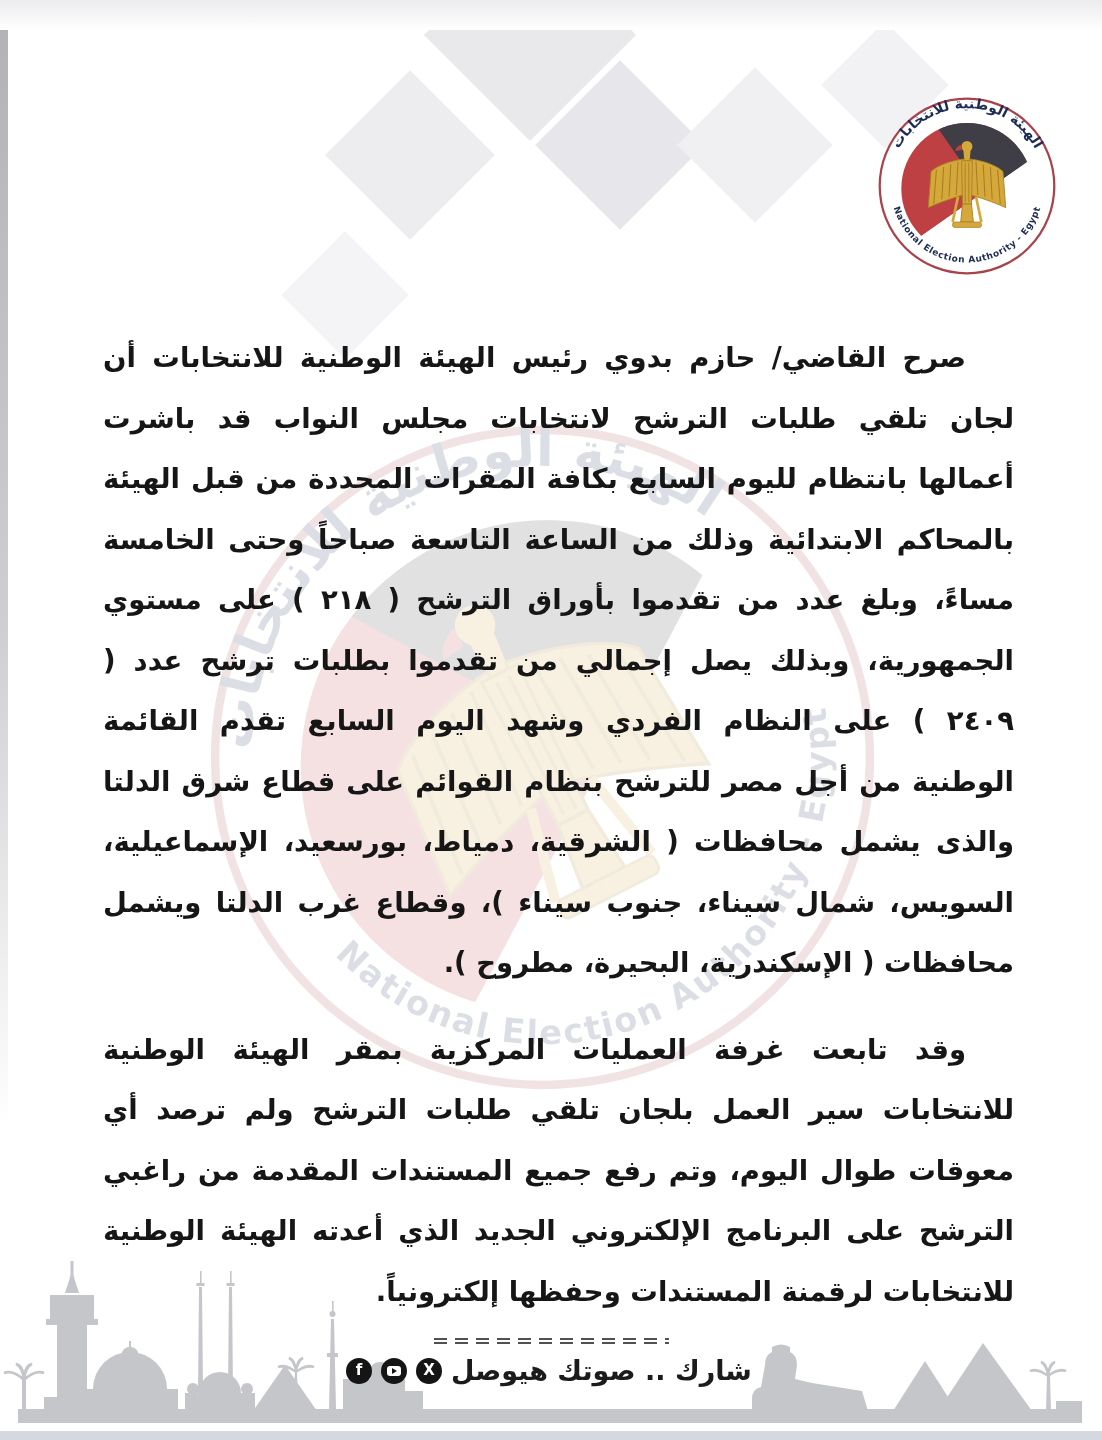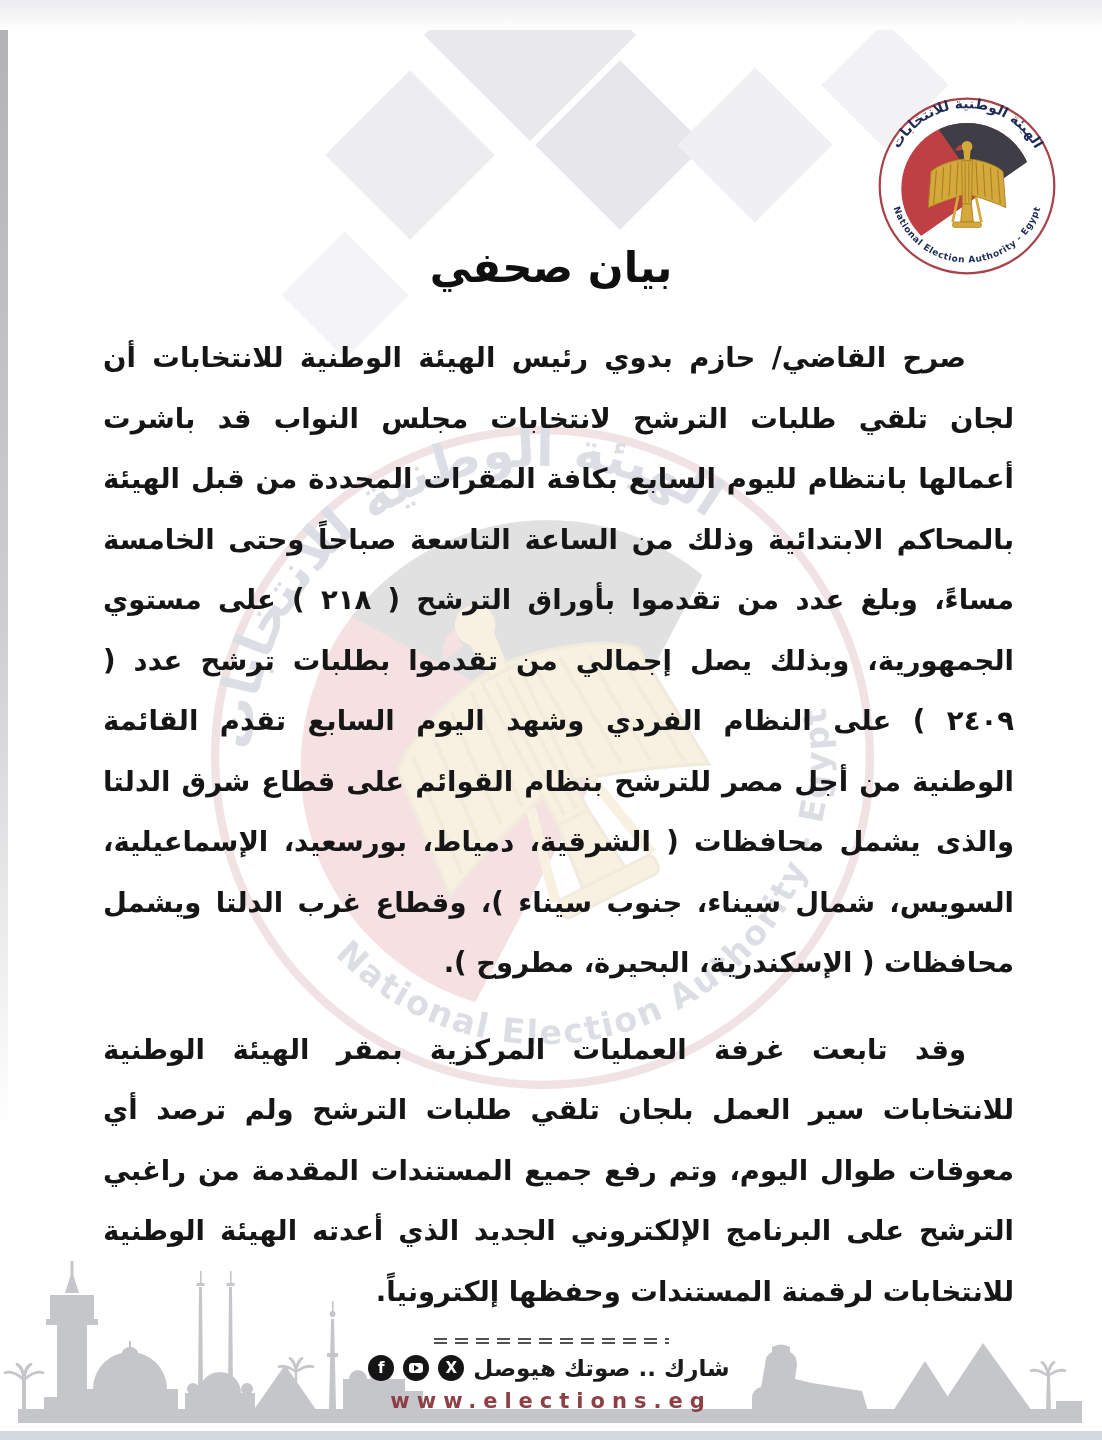--- a/index.html
+++ b/index.html
@@ -50,21 +50,21 @@
       repeating-linear-gradient(90deg,#515151 0 13px,transparent 13px 21px) top/100% 2px no-repeat,
       repeating-linear-gradient(90deg,#515151 0 13px,transparent 13px 21px) bottom/100% 2px no-repeat;}
   .social-row{display:flex;align-items:center;justify-content:center;gap:9px;}
   .sicon{width:26px;height:26px;border-radius:50%;background:#151515;color:#ffffff;
     display:flex;align-items:center;justify-content:center;
     font-weight:bold;font-size:15px;line-height:1;}
   .yt-rect{width:14px;height:10px;background:#ffffff;border-radius:3px;
     display:flex;align-items:center;justify-content:center;}
   .yt-tri{width:0;height:0;border-left:5px solid #151515;
     border-top:3.5px solid transparent;border-bottom:3.5px solid transparent;}
-  .slogan{font-size:23px;font-weight:bold;color:#1b1b1b;direction:rtl;margin-right:4px;}
+  .slogan{font-size:27px;font-weight:bold;color:#1b1b1b;direction:rtl;margin-right:4px;}
   .website{margin-top:8px;font-size:21px;font-weight:bold;letter-spacing:7px;
     color:#8e4046;}
 </style>
 </head>
 <body>
 
 <div class="page">
 
   <div class="diamond d1"></div>
   <div class="diamond d2"></div>
@@ -137,21 +137,20 @@
         <path d="M90,112 L84,140 M110,112 L116,140" stroke="#d5a83c" stroke-width="3"></path>
         <rect x="84" y="140" width="32" height="6" rx="2" fill="#d5a83c" stroke="#a97f22" stroke-width="0.8"></rect>
       </g>
       <path id="lg-arcT" d="M 16 118 A 86 86 0 1 1 184 118" fill="none"></path>
       <path id="lg-arcB" d="M 15 100 A 85 85 0 0 0 185 100" fill="none"></path>
       <text class="arcAr"><textPath href="#lg-arcT" startOffset="50%" text-anchor="middle">الهيئة الوطنية للانتخابات</textPath></text>
       <text class="arcEn"><textPath href="#lg-arcB" startOffset="50%" text-anchor="middle">National Election Authority - Egypt</textPath></text>
     </svg>
   </div>
 
-  <div class="title">بيان صحفي</div>
 
   <div class="body-text">
     <p>صرح القاضي/ حازم بدوي رئيس الهيئة الوطنية للانتخابات أن لجان تلقي طلبات الترشح لانتخابات مجلس النواب قد باشرت أعمالها بانتظام لليوم السابع بكافة المقرات المحددة من قبل الهيئة بالمحاكم الابتدائية وذلك من الساعة التاسعة صباحاً وحتى الخامسة مساءً، وبلغ عدد من تقدموا بأوراق الترشح ( ٢١٨ ) على مستوي الجمهورية، وبذلك يصل إجمالي من تقدموا بطلبات ترشح عدد ( ٢٤٠٩ ) على النظام الفردي وشهد اليوم السابع تقدم القائمة الوطنية من أجل مصر للترشح بنظام القوائم على قطاع شرق الدلتا والذى يشمل محافظات ( الشرقية، دمياط، بورسعيد، الإسماعيلية، السويس، شمال سيناء، جنوب سيناء )، وقطاع غرب الدلتا ويشمل محافظات ( الإسكندرية، البحيرة، مطروح ).</p>
     <p>وقد تابعت غرفة العمليات المركزية بمقر الهيئة الوطنية للانتخابات سير العمل بلجان تلقي طلبات الترشح ولم ترصد أي معوقات طوال اليوم، وتم رفع جميع المستندات المقدمة من راغبي الترشح على البرنامج الإلكتروني الجديد الذي أعدته الهيئة الوطنية للانتخابات لرقمنة المستندات وحفظها إلكترونياً.</p>
   </div>
 
   <svg class="skyline" viewBox="0 0 1102 172" preserveAspectRatio="none">
     <g fill="#c5c6c9">
 
       <rect x="18" y="150" width="1064" height="14"></rect>
@@ -231,17 +230,16 @@
     <div class="social-row">
       <span class="sicon">f</span>
       <span class="sicon">
           <span class="yt-rect">
             <span class="yt-tri"></span>
           </span>
         </span>
       <span class="sicon">X</span>
       <span class="slogan">شارك .. صوتك هيوصل</span>
     </div>
-    <div class="website">www.elections.eg</div>
   </div>
 
   <div class="edge-bottom"></div>
 </div>
 
 </body></html>

